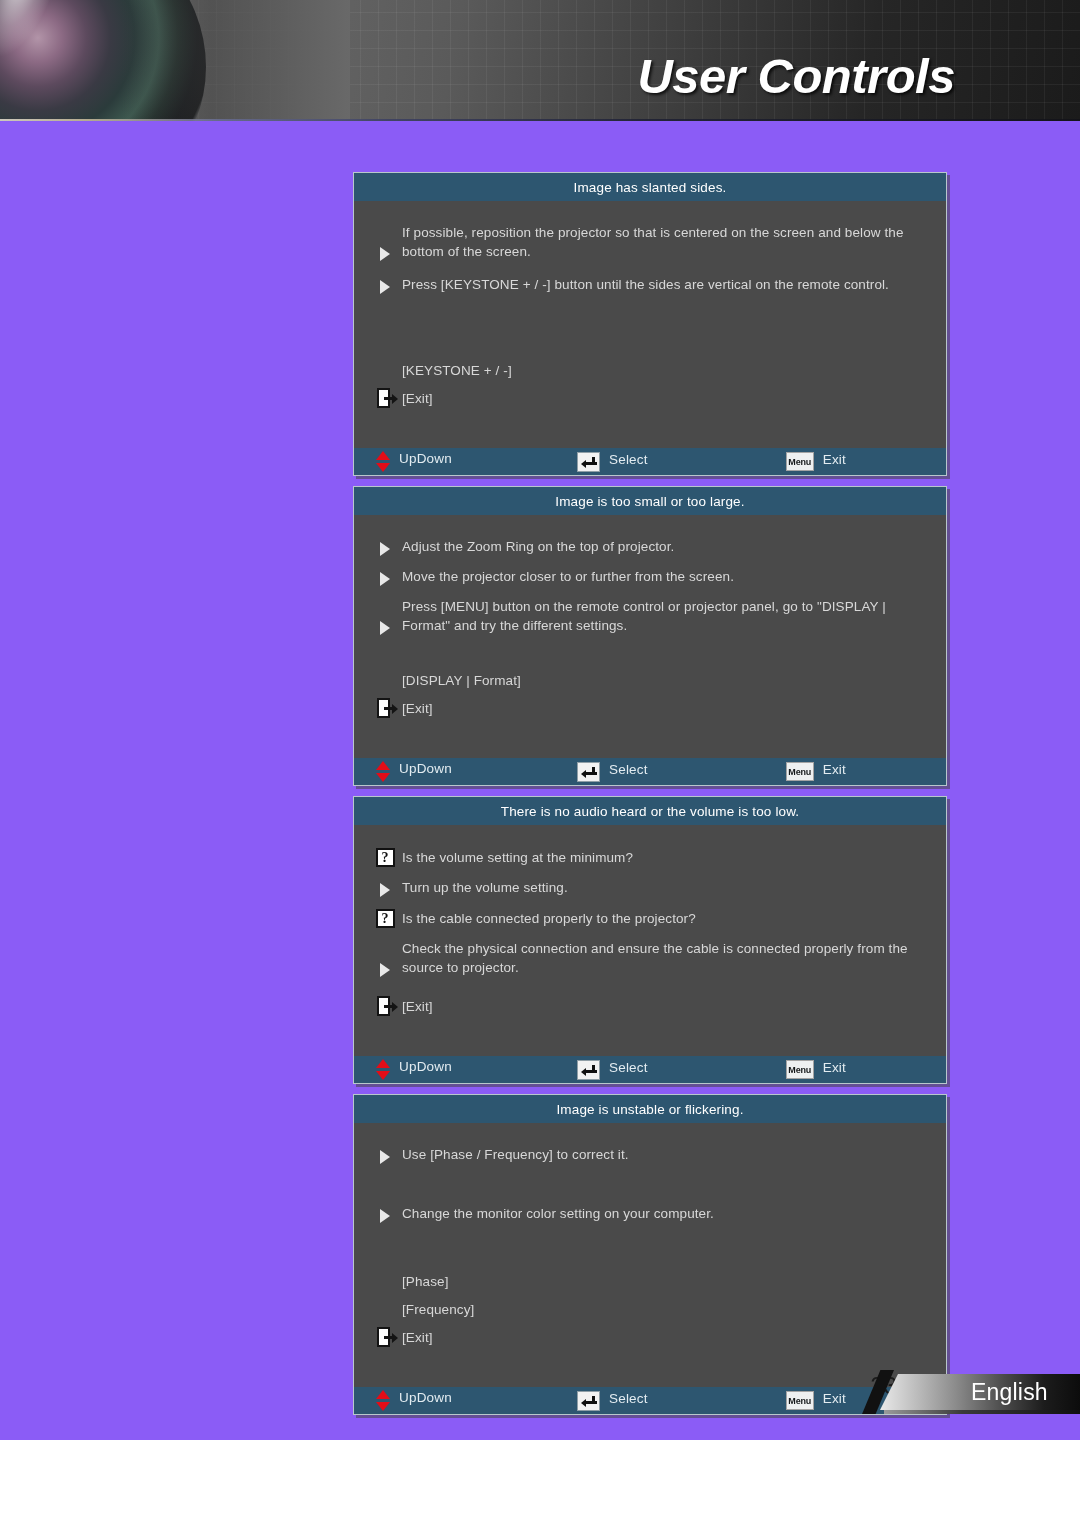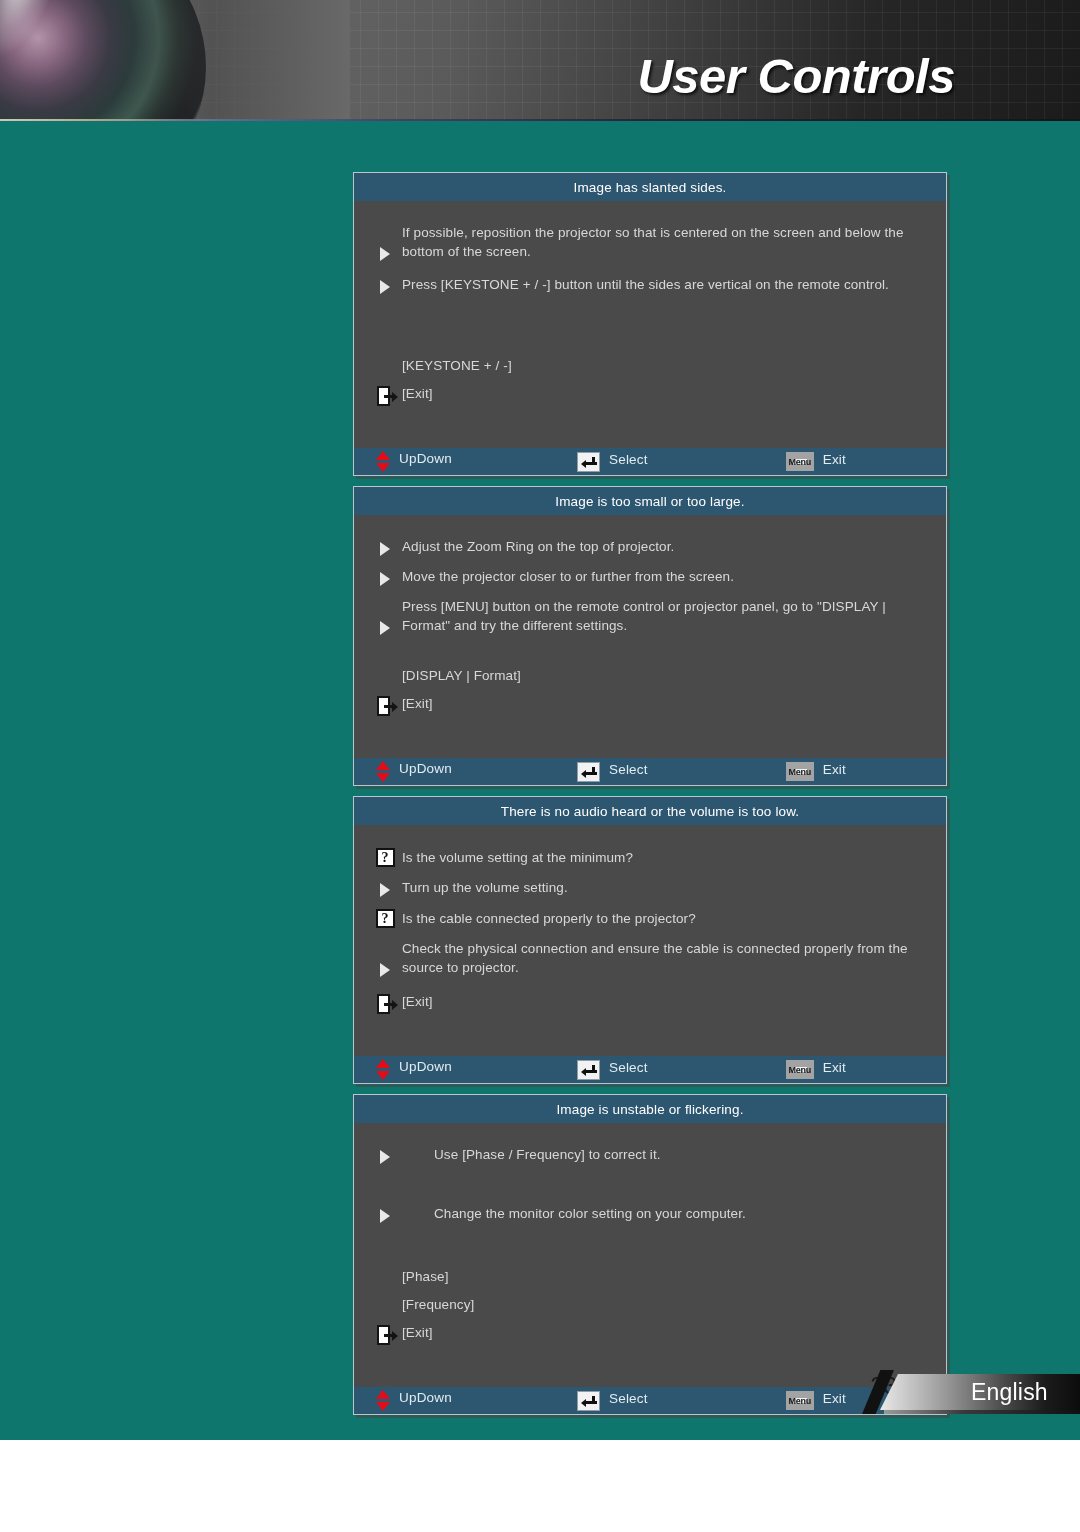--- a/index.html
+++ b/index.html
@@ -9,21 +9,21 @@
     height: 1532px;
     background: #ffffff;
     font-family: "Liberation Sans", sans-serif;
     overflow: hidden;
   }
 
   .page {
     position: relative;
     width: 1080px;
     height: 1440px;
-    background: #0f766e;
+    background: #8b5cf6;
   }
 
   
   .header {
     position: absolute;
     left: 0; top: 0;
     width: 1080px;
     height: 121px;
     background:
       repeating-linear-gradient(0deg, rgba(255,255,255,0.055) 0px, rgba(255,255,255,0.055) 1px, rgba(0,0,0,0) 1px, rgba(0,0,0,0) 18px),
@@ -110,21 +110,21 @@
     background: #4a4a4a;
     padding: 22px 14px 6px 14px;
   }
 
   .bullet-row {
     display: flex;
     align-items: flex-end;
     margin-bottom: 14px;
   }
   .bullet-row.tight { margin-bottom: 11px; }
-  .bullet-row.loose { margin-bottom: 40px; gap: 32px; }
+  .bullet-row.loose { margin-bottom: 40px; }
 
   .bullet-icon {
     flex: 0 0 34px;
     display: flex;
     justify-content: center;
     padding-top: 1px;
   }
 
   
   .tri {
@@ -153,21 +153,21 @@
     color: #d8d8d8;
     font-size: 13.5px;
     line-height: 19px;
     letter-spacing: .1px;
   }
 
   
   .refs { padding: 0 14px 4px 14px; }
   .ref-line {
     display: flex;
-    align-items: flex-start;
+    align-items: center;
     min-height: 24px;
     margin-bottom: 4px;
   }
   .ref-icon {
     flex: 0 0 34px;
     display: flex;
     align-items: center;
     justify-content: flex-start;
     padding-left: 9px;
   }
@@ -272,21 +272,21 @@
     width: 0; height: 0;
     border-right: 5px solid #101010;
     border-top: 4px solid transparent;
     border-bottom: 4px solid transparent;
   }
 
   
   .key-menu {
     width: 28px; height: 19px;
     background: #eef0f1;
-    border: 7px solid #a3a3a3;
+    border: 1px solid #a3a3a3;
     color: #15181a;
     font-size: 9px;
     font-weight: bold;
     display: flex;
     align-items: center;
     justify-content: center;
     letter-spacing: -0.2px;
   }
 
   

